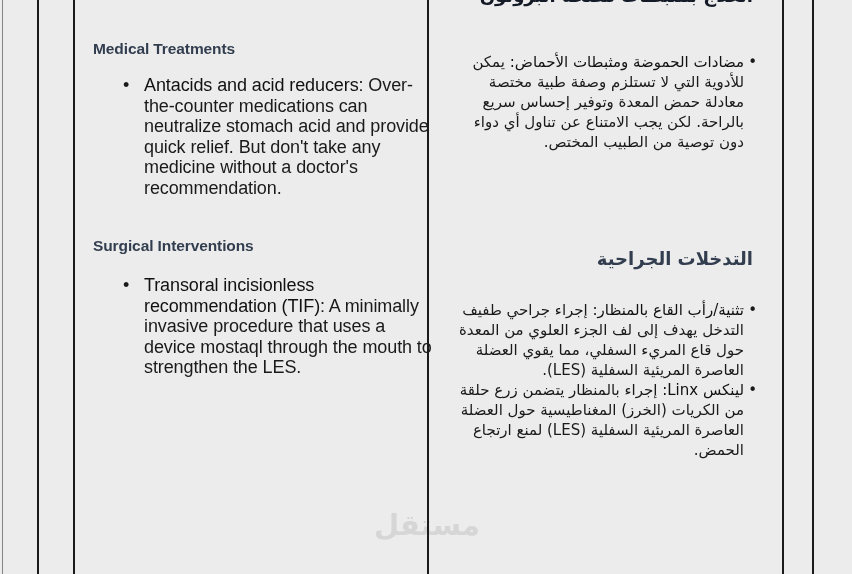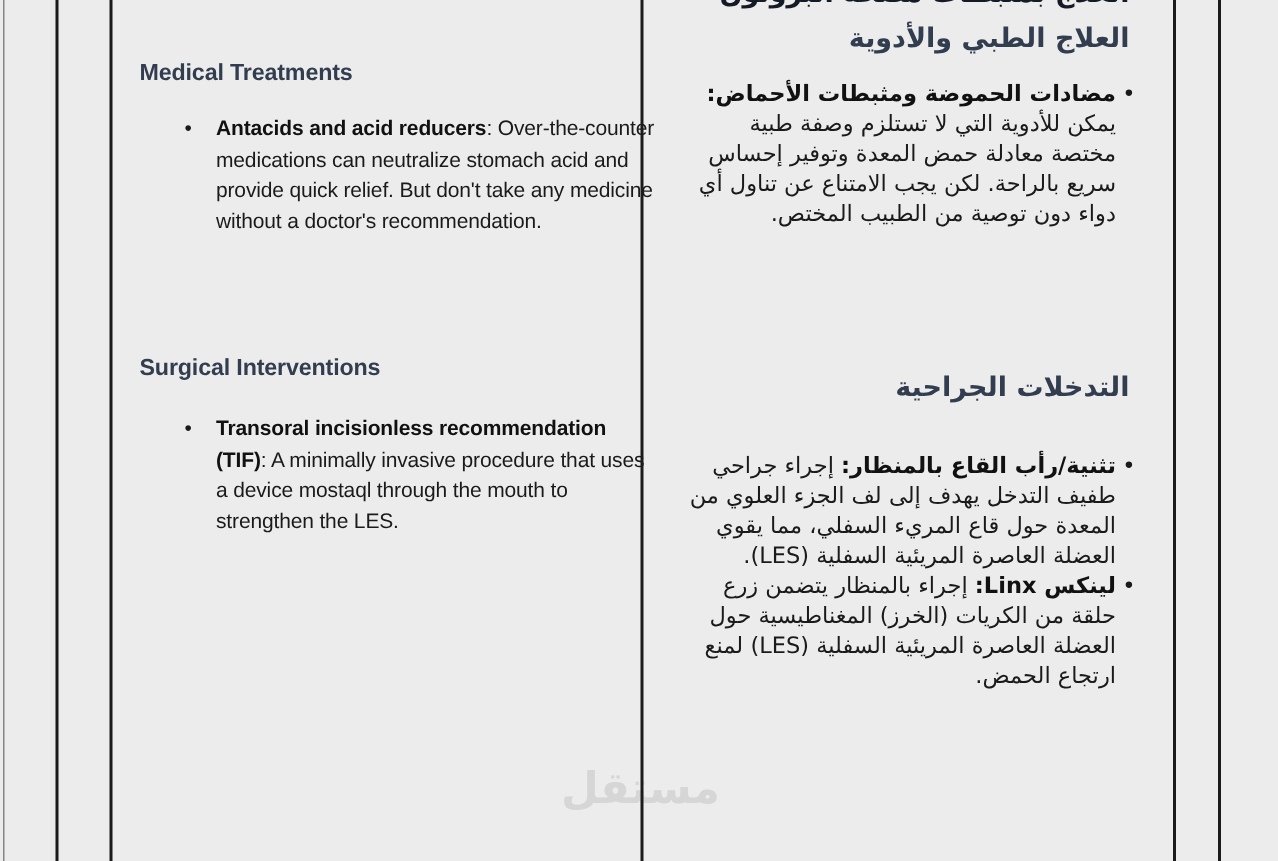--- a/index.html
+++ b/index.html
@@ -39,34 +39,34 @@
   .h-ar{
     position:absolute;right:29px;
     font-weight:bold;font-size:18px;line-height:24px;
     color:var(--heading);
   }
   .h-ar.h1{top:14px;} .h-ar.h2{top:247px;}
 
   ul.doc-list{position:absolute;left:0;right:0;list-style:none;}
 
   
-  #col-en ul.doc-list{font-size:14px;line-height:20.5px;letter-spacing:-0.1px;}
+  #col-en ul.doc-list{font-size:18px;line-height:20.5px;letter-spacing:-0.1px;}
   #col-en li{position:relative;padding-left:55px;padding-right:1px;}
   #col-en li::before{content:"\2022";position:absolute;left:34px;top:0;}
   #ul-en-medical{top:75px;}
   #ul-en-surgical{top:275px;}
 
   
   #col-ar ul.doc-list{font-size:15px;line-height:20px;}
   #col-ar li{position:relative;padding-right:38px;padding-left:26px;}
   #col-ar li::before{content:"\2022";position:absolute;right:25px;top:0;}
   #ul-ar-medical{top:52px;}
   #ul-ar-surgical{top:300px;}
 
-  b{font-weight:bold;color:#111;}
+  b{font-weight:normal;color:#111;}
 
   
   .clip-strip{
     position:absolute;top:0;right:29px;left:10px;height:7px;
     overflow:hidden;
   }
   .clip-strip .inner{
     display:block;margin-top:-15px;
     font-weight:bold;font-size:18px;line-height:22px;color:#141b26;
     text-align:right;
@@ -110,21 +110,20 @@
       </li>
     </ul>
   </div>
 
   <div class="col" id="col-ar">
 
     <div class="clip-strip">
       <span class="inner">العلاج بمثبطات مضخة البروتون</span>
     </div>
 
-    <div class="h-ar h1">العلاج الطبي والأدوية</div>
 
     <ul class="doc-list" id="ul-ar-medical">
       <li>
         <b>مضادات الحموضة ومثبطات الأحماض:</b><span> يمكن للأدوية التي لا تستلزم وصفة طبية مختصة معادلة حمض المعدة وتوفير إحساس سريع بالراحة. لكن يجب الامتناع عن تناول أي دواء دون توصية من الطبيب المختص.</span>
       </li>
     </ul>
 
     <div class="h-ar h2">التدخلات الجراحية</div>
 
     <ul class="doc-list" id="ul-ar-surgical">

